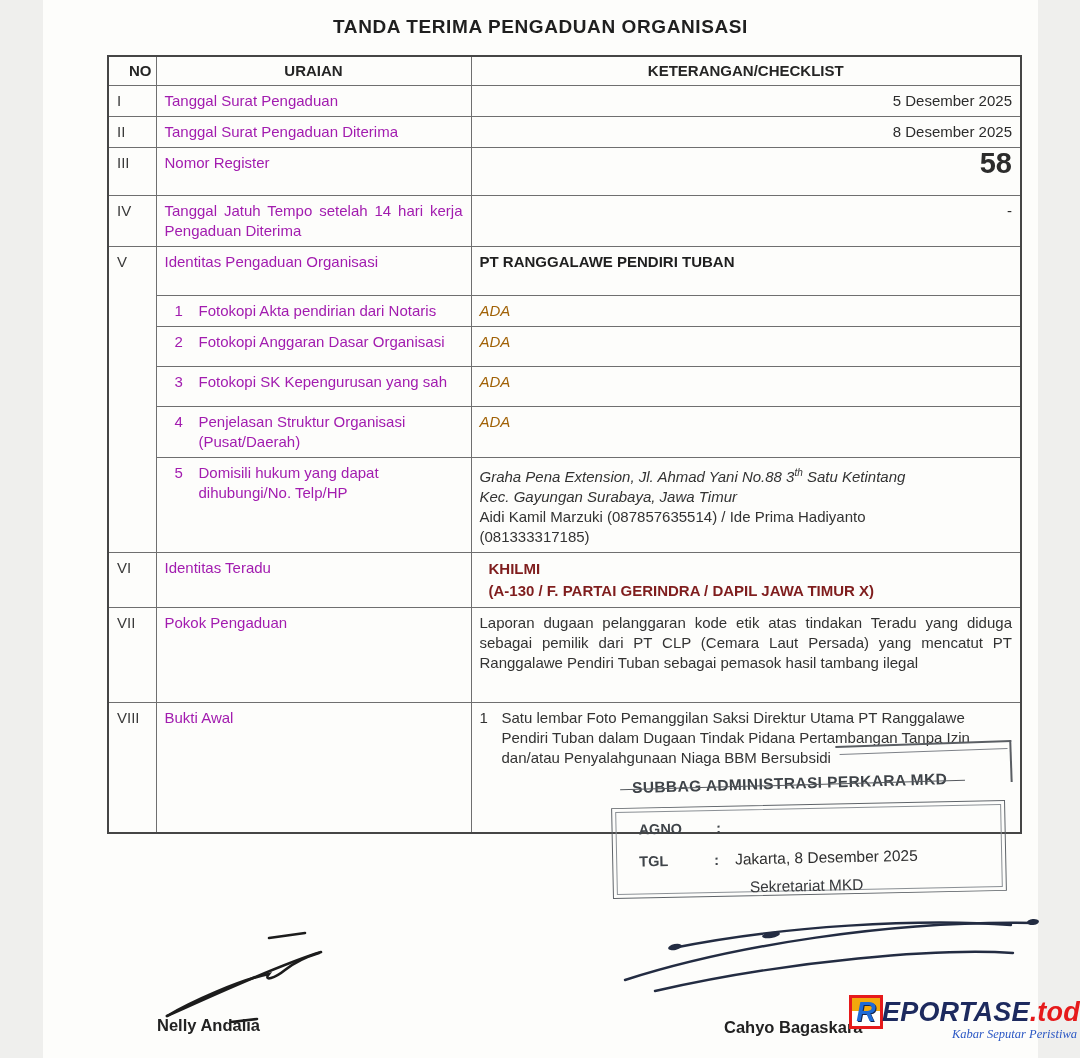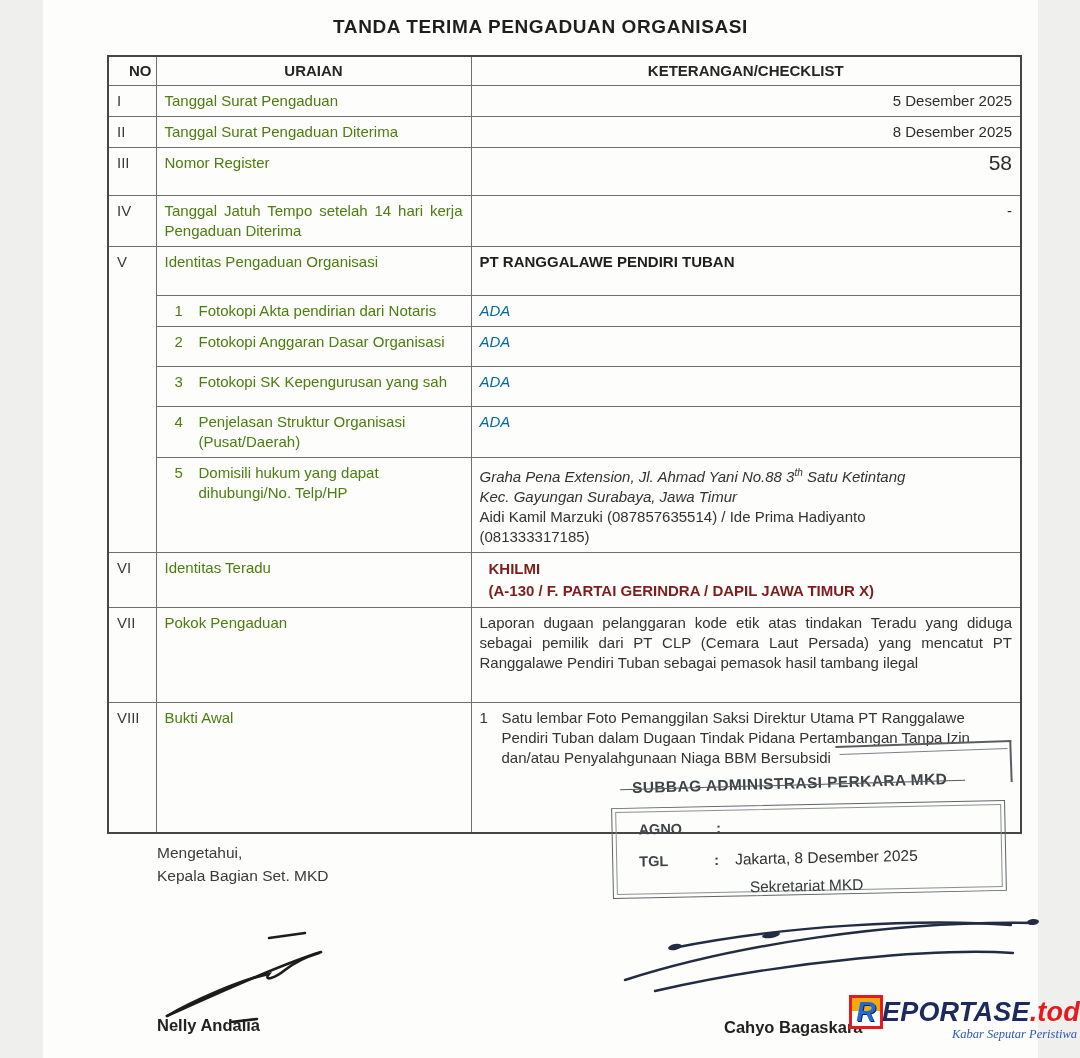--- a/index.html
+++ b/index.html
@@ -31,27 +31,27 @@
     padding:5px 8px;
     line-height:20px;
   }
   table.main { border:2px solid #454545; }
   th.h-no { width:48px; }
   th.h-uraian { width:315px; }
   th.h-ket { width:550px; }
   table.main th { font-weight:bold; text-align:center; padding:4px 20px; color:#252525; }
   td.no { padding-left:8px; font-size:15px; color:#3a3a3a; }
   td.val-right { text-align:right; padding-right:12px; color:#2c2c2c; }
-  td.label { color:#4d7c0f; }
+  td.label { color:#a21caf; }
   .justify { text-align:justify; }
-  .big-num { font-size:21px; font-weight:normal; line-height:30px; color:#1d1d1d; }
+  .big-num { font-size:29px; font-weight:bold; line-height:30px; color:#1d1d1d; }
   .bold-val { font-weight:bold; color:#1f1f1f; }
   .sub-label { display:flex; gap:10px; padding-left:10px; }
   .sub-num { flex:0 0 14px; }
-  .ada { font-style:italic; color:#0369a1;margin-left:40px; }
+  .ada { font-style:italic; color:#a16207;margin-left:40px; }
   .addr-it { font-style:italic; }
   sup { font-size:10px; }
   .vi-line { font-weight:bold; color:#7f1d1d; line-height:22px;padding-left:9px; }
   .bukti { display:flex; gap:10px; }
   .bukti-num { flex:0 0 12px; }
   .row-h30 td { height:30px; }
   .row-h28 td { height:28px; }
   .row-h48 td { height:48px; }
   .row-h45 td { height:45px; }
   .row-h49 td { height:49px; }
@@ -257,24 +257,20 @@
     <div class="agno-box">
       <div class="agno-row" style="top:13px;">
         <span>AGNO</span><span class="colon">:</span>
       </div>
       <div class="agno-row tgl-row" style="top:44px;">
         <span>TGL</span><span class="colon">:</span><span class="tgl-value">Jakarta, 8 Desember 2025</span>
       </div>
       <div class="sekretariat">Sekretariat MKD</div>
     </div>
 
-    <div class="sign-left-caption">
-      <div>Mengetahui,</div>
-      <div>Kepala Bagian Set. MKD</div>
-    </div>
     <svg class="sig-nelly" width="190" height="95" viewBox="0 0 190 95">
       <g fill="none" stroke="#1c1c1c" stroke-width="2.6" stroke-linecap="round">
         <path d="M170,24 C130,36 60,68 16,88"></path>
         <path d="M16,88 C40,74 88,52 118,46 C112,54 124,50 134,42 C144,34 158,28 168,25"></path>
         <path d="M118,10 L154,5"></path>
         <path d="M80,94 L106,91"></path>
       </g>
     </svg>
     <div class="name-left">Nelly Andalia</div>
 

